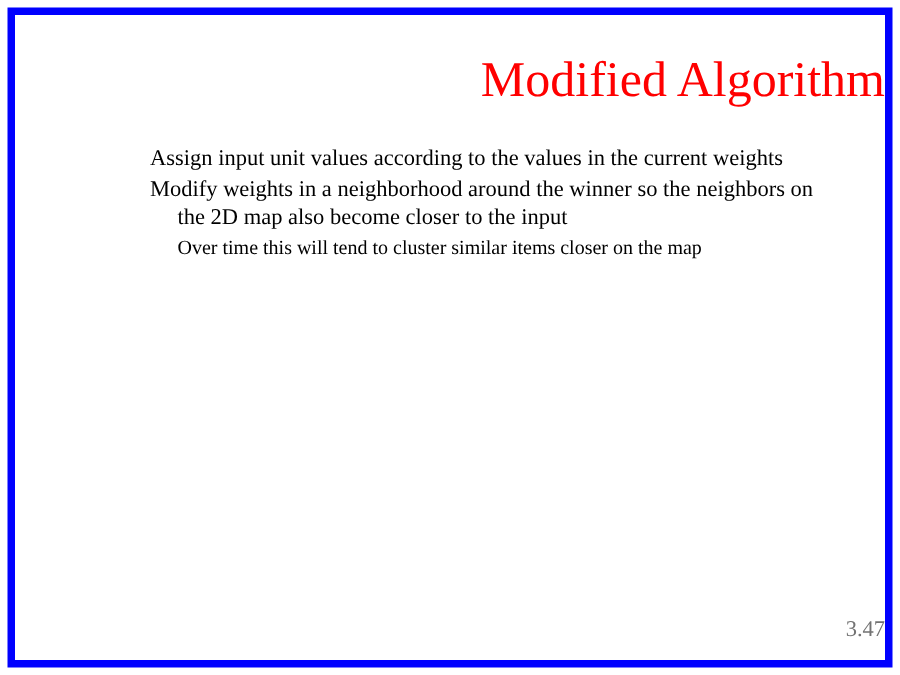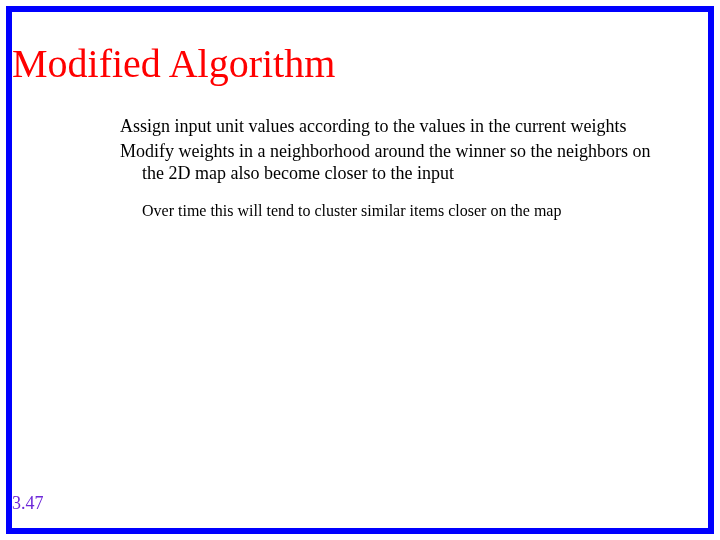--- a/index.html
+++ b/index.html
@@ -14,21 +14,21 @@
   .frame {
     position: absolute;
     top: 6px;
     left: 6px;
     right: 6px;
     bottom: 6px;
     border: 6px solid #0000ff;
     background: #ffffff;
   }
   .title {
-    text-align: left;
+    text-align: right;
     color: #ff0000;
     font-size: 40px;
     font-weight: normal;
     margin-top: 28px;
     margin-bottom: 28px;
   }
   .level1 {
     color: #000000;
     font-size: 22px;
     line-height: 1.35;
@@ -47,29 +47,29 @@
     text-indent: -22px;
     padding-left: 22px;
     margin-bottom: 2px;
   }
   .level3 {
     color: #000000;
     font-size: 16px;
     line-height: 1.25;
     margin-left: 130px;
     margin-right: 45px;
-    margin-top: 16px;
+    margin-top: 4px;
   }
   .pagenum {
     position: absolute;
     bottom: 14px;
     left: 0;
     right: 0;
-    text-align: left;
-    color: #6d28d9;
+    text-align: right;
+    color: #737373;
     font-size: 18px;
   }
 </style>
 </head>
 <body>
 
 <div class="frame">
 
   <h1 class="title">Modified Algorithm</h1>
 

